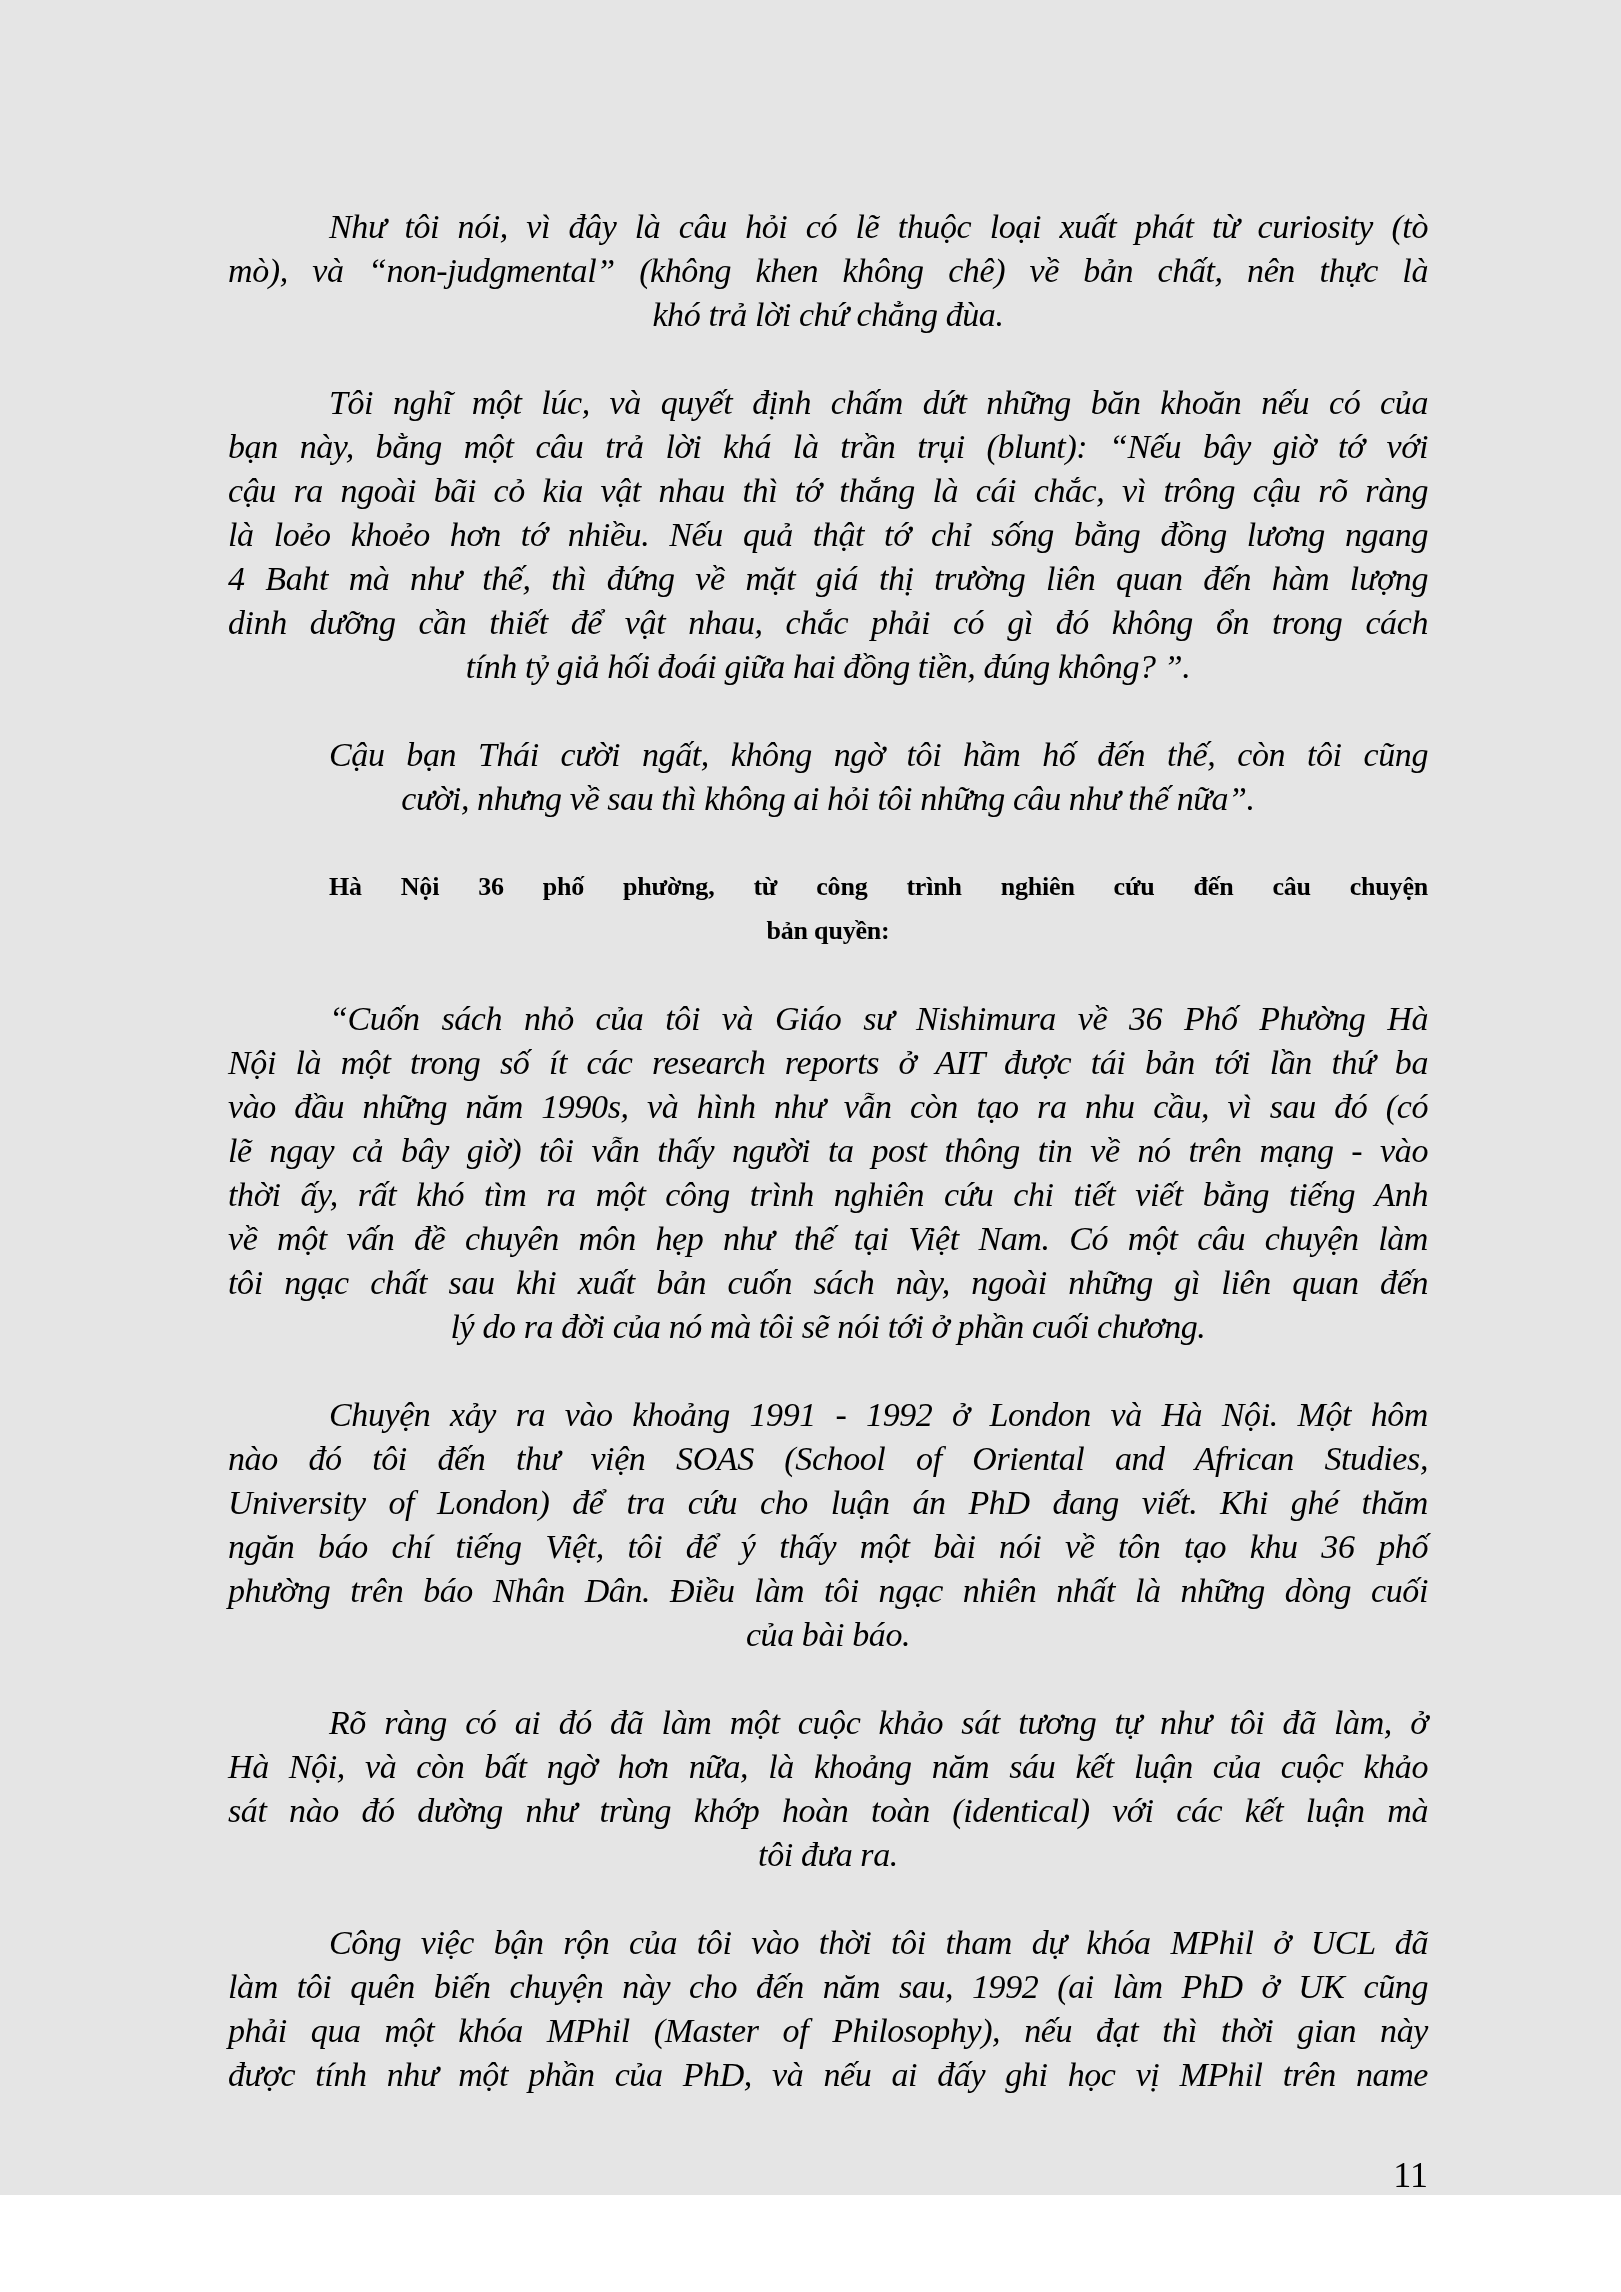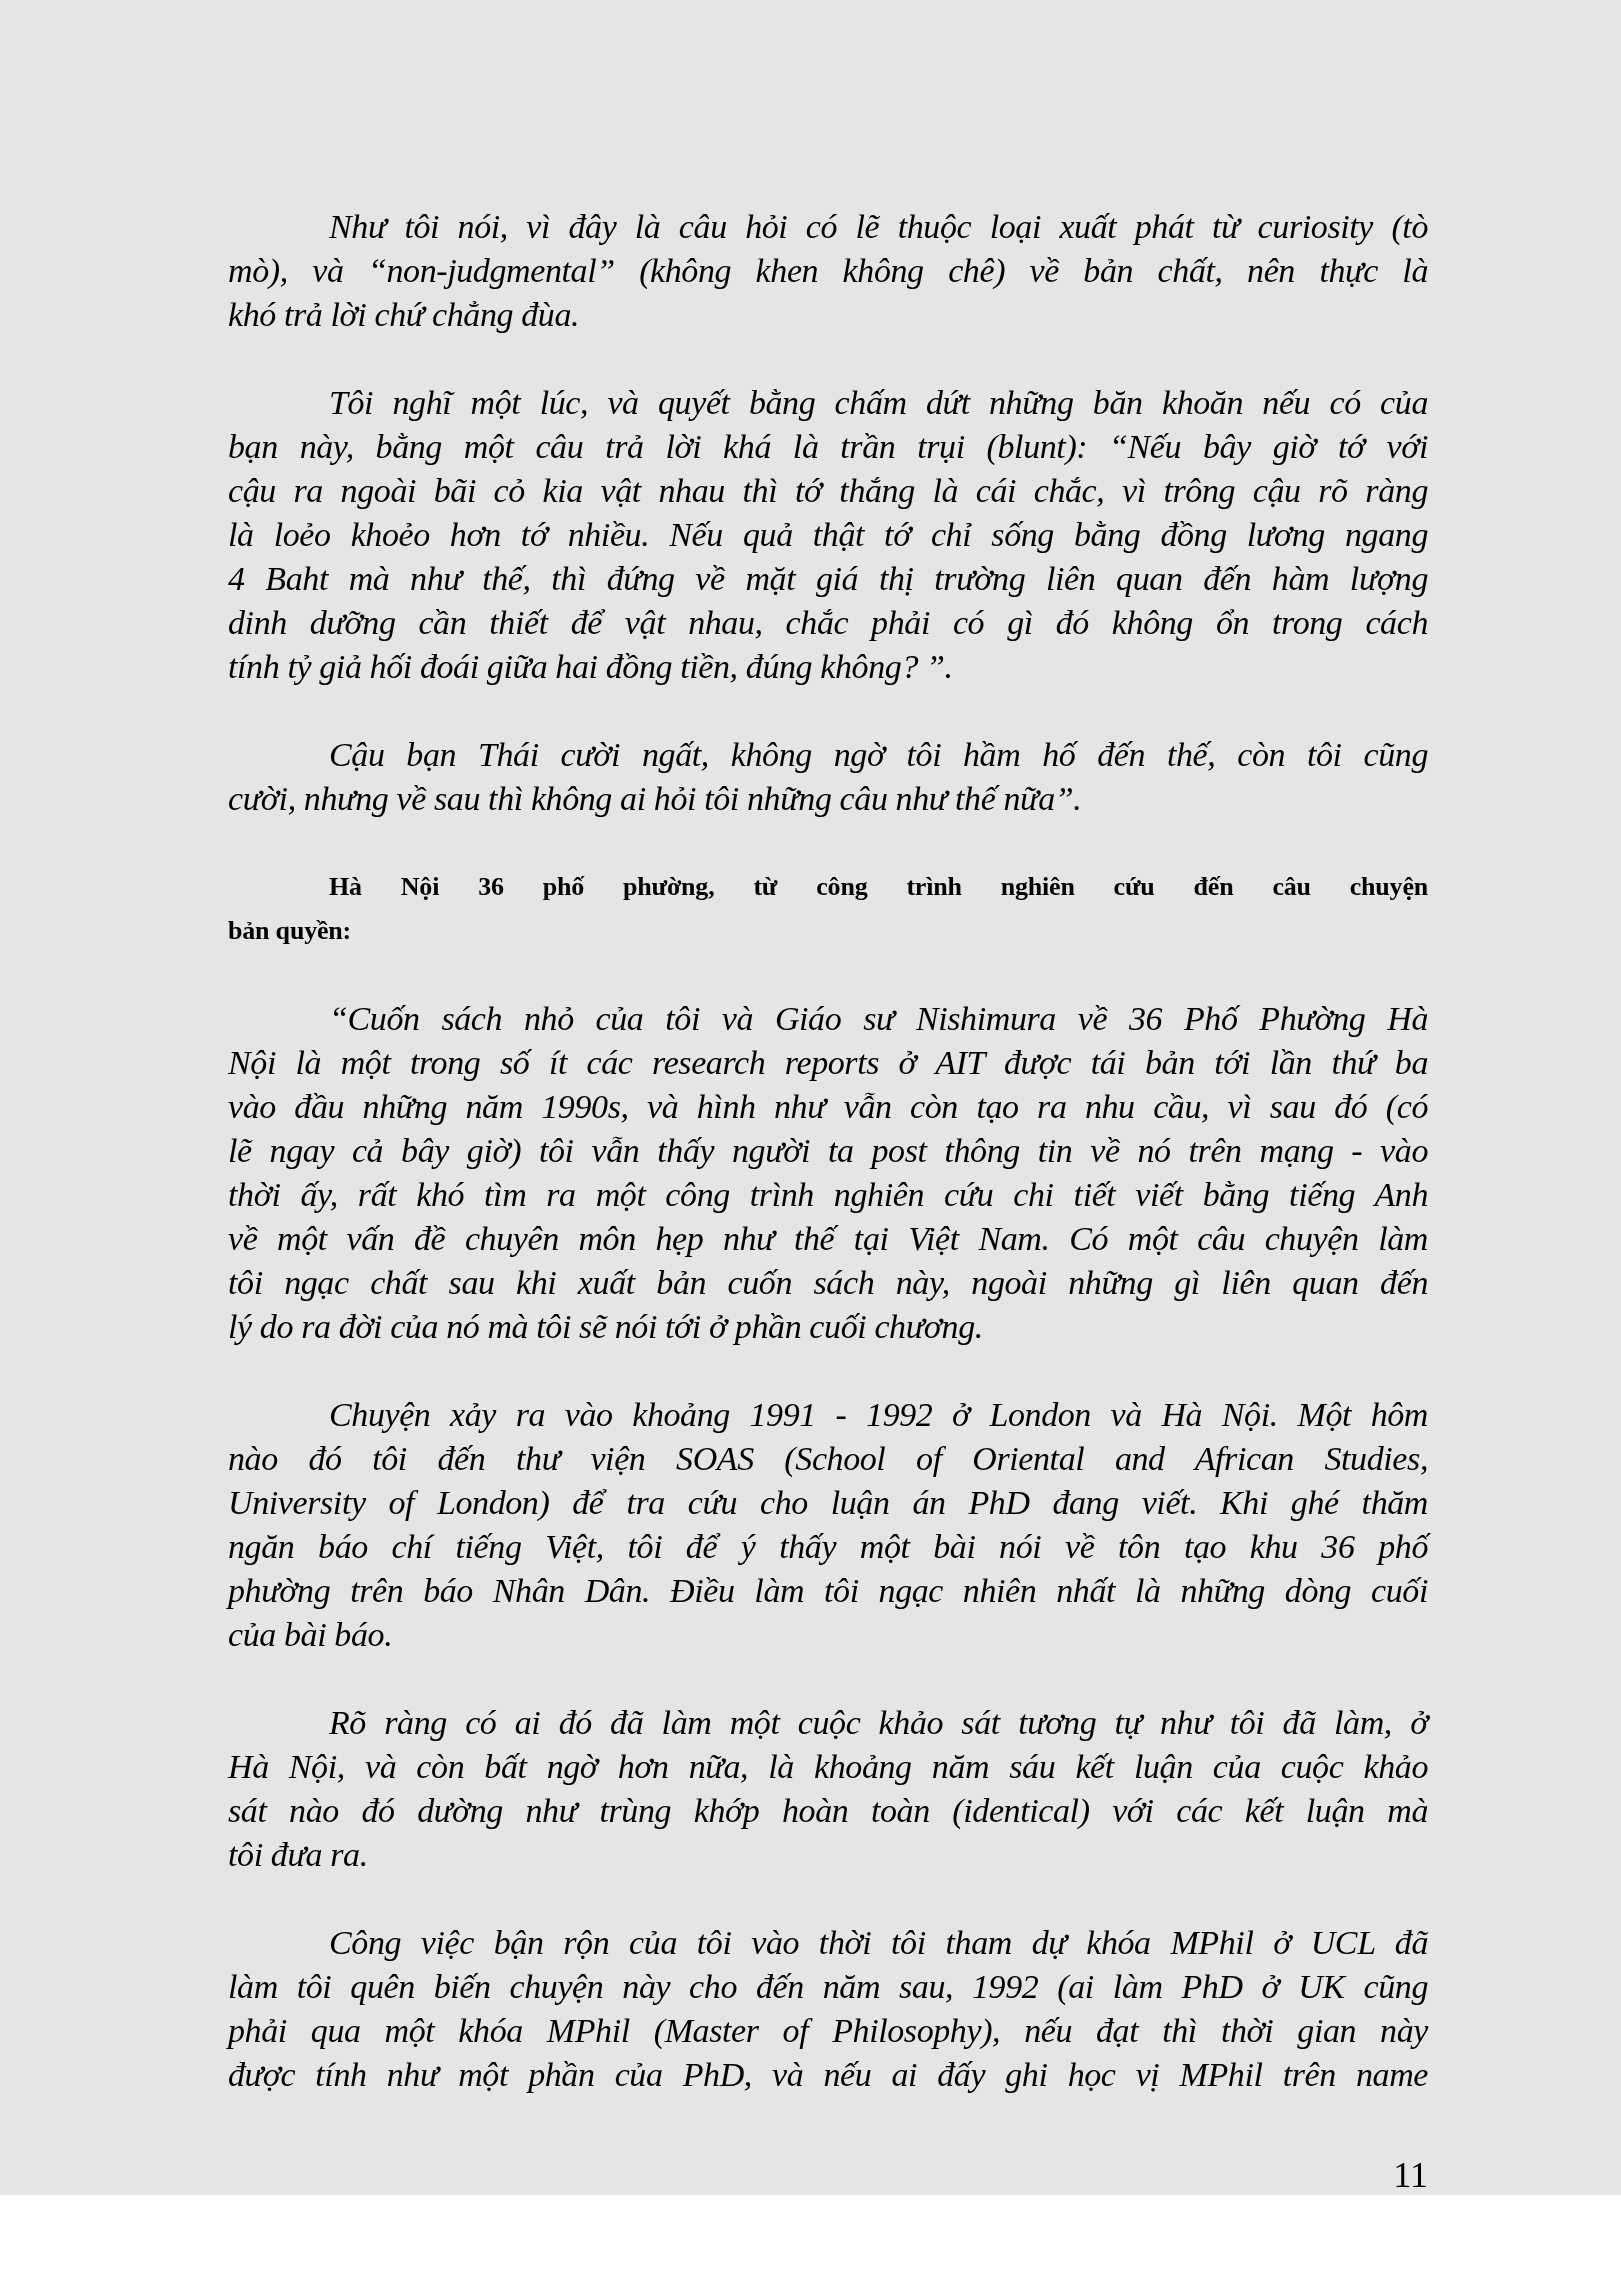--- a/index.html
+++ b/index.html
@@ -24,21 +24,21 @@
     font-weight: 400;
     font-size: 34px;
     line-height: 44px;
     letter-spacing: -0.4px;
     color: #000000;
   }
   .para {
     margin: 0 0 44px 0;
   }
   .line {
-    text-align: left;
+    text-align: center;
   }
   .line.j {
     text-align: justify;
     text-align-last: justify;
   }
   .line.first {
     text-indent: 101px;
   }
   .heading {
     font-style: normal;
@@ -63,21 +63,21 @@
 <div class="page">
   <div class="text-block">
 
     <div class="para">
       <div class="line j first">Như tôi nói, vì đây là câu hỏi có lẽ thuộc loại xuất phát từ curiosity (tò</div>
       <div class="line j">mò), và “non-judgmental” (không khen không chê) về bản chất, nên thực là</div>
       <div class="line">khó trả lời chứ chẳng đùa.</div>
     </div>
 
     <div class="para">
-      <div class="line j first">Tôi nghĩ một lúc, và quyết bằng chấm dứt những băn khoăn nếu có của</div>
+      <div class="line j first">Tôi nghĩ một lúc, và quyết định chấm dứt những băn khoăn nếu có của</div>
       <div class="line j">bạn này, bằng một câu trả lời khá là trần trụi (blunt): “Nếu bây giờ tớ với</div>
       <div class="line j">cậu ra ngoài bãi cỏ kia vật nhau thì tớ thắng là cái chắc, vì trông cậu rõ ràng</div>
       <div class="line j">là loẻo khoẻo hơn tớ nhiều. Nếu quả thật tớ chỉ sống bằng đồng lương ngang</div>
       <div class="line j">4 Baht mà như thế, thì đứng về mặt giá thị trường liên quan đến hàm lượng</div>
       <div class="line j">dinh dưỡng cần thiết để vật nhau, chắc phải có gì đó không ổn trong cách</div>
       <div class="line">tính tỷ giả hối đoái giữa hai đồng tiền, đúng không? ”.</div>
     </div>
 
     <div class="para">
       <div class="line j first">Cậu bạn Thái cười ngất, không ngờ tôi hầm hố đến thế, còn tôi cũng</div>

